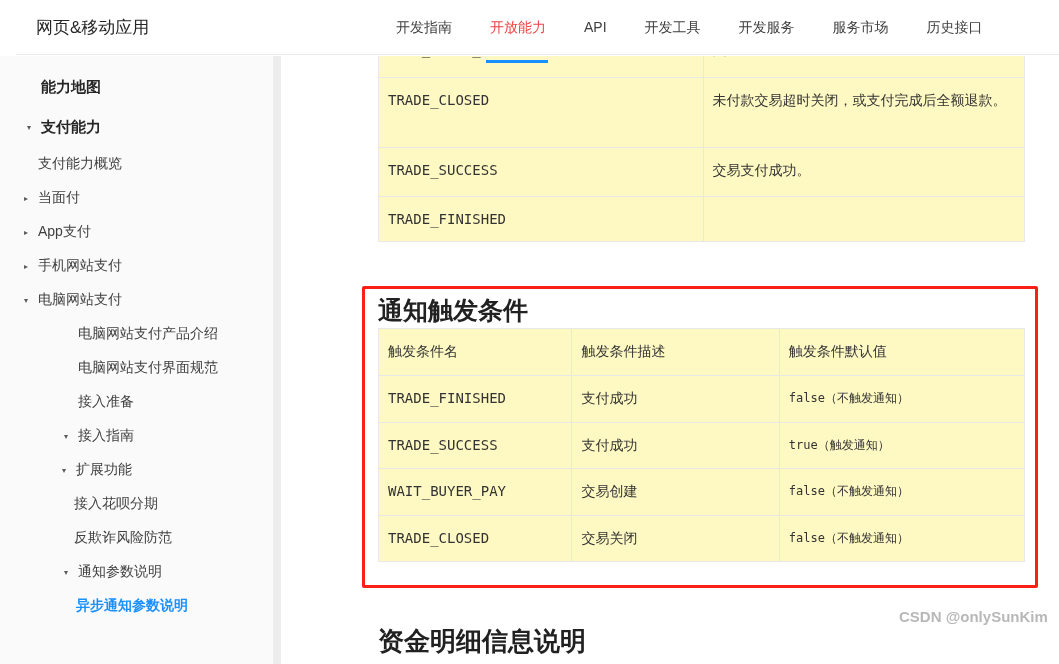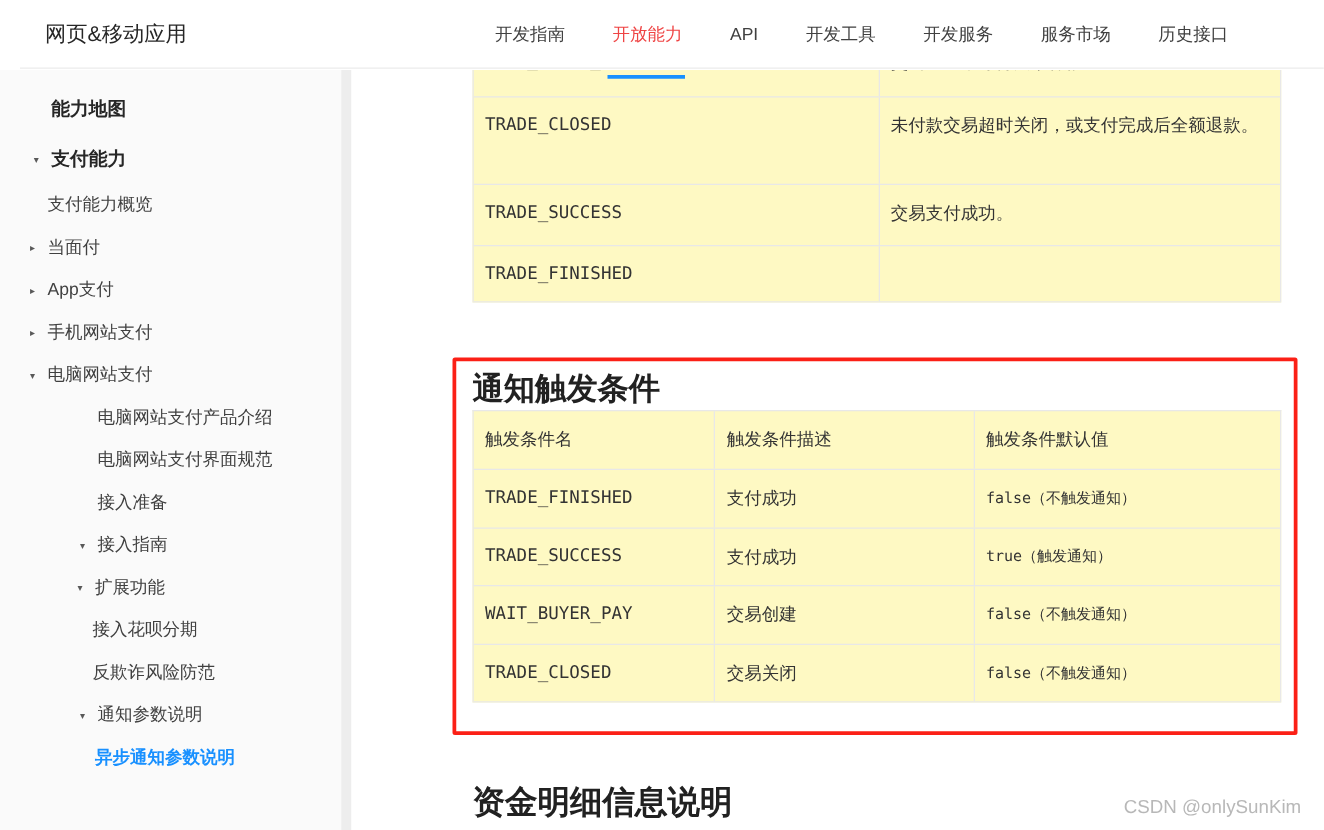--- a/index.html
+++ b/index.html
@@ -62,22 +62,22 @@
   .notify-tbl .cell { padding:12px 10px 0 9px; line-height:20px; }
   .notify-tbl .n1 { width:194px; border-right:1px solid #e8e8e8; }
   .notify-tbl .n2 { width:208px; border-right:1px solid #e8e8e8; }
   .notify-tbl .n3 { width:245px; }
   .nrow-47 { height:47px; }
   .nrow-46 { height:46px; }
   .defval { font-family:"DejaVu Sans Mono","Liberation Sans","DejaVu Sans",monospace; font-size:12px; }
   
   .h-funds { position:absolute; left:378px; top:624px; font-size:26px;
     font-weight:700; color:#212121; }
-  .watermark { position:absolute; left:899px; top:637px; font-size:15px;
-    color:#b8b8b8; }
+  .watermark { position:absolute; left:899px; top:608px; font-size:15px;
+    color:#b8b8b8;font-weight:bold; }
 </style>
 </head>
 <body>
 
 <div class="header">
   <div class="app-title">网页&amp;移动应用</div>
   <div class="topnav">
     <div class="nav-item">开发指南</div>
     <div class="nav-item active"><span>开放能力</span><span class="nav-underline"></span></div>
     <div class="nav-item">API</div>

